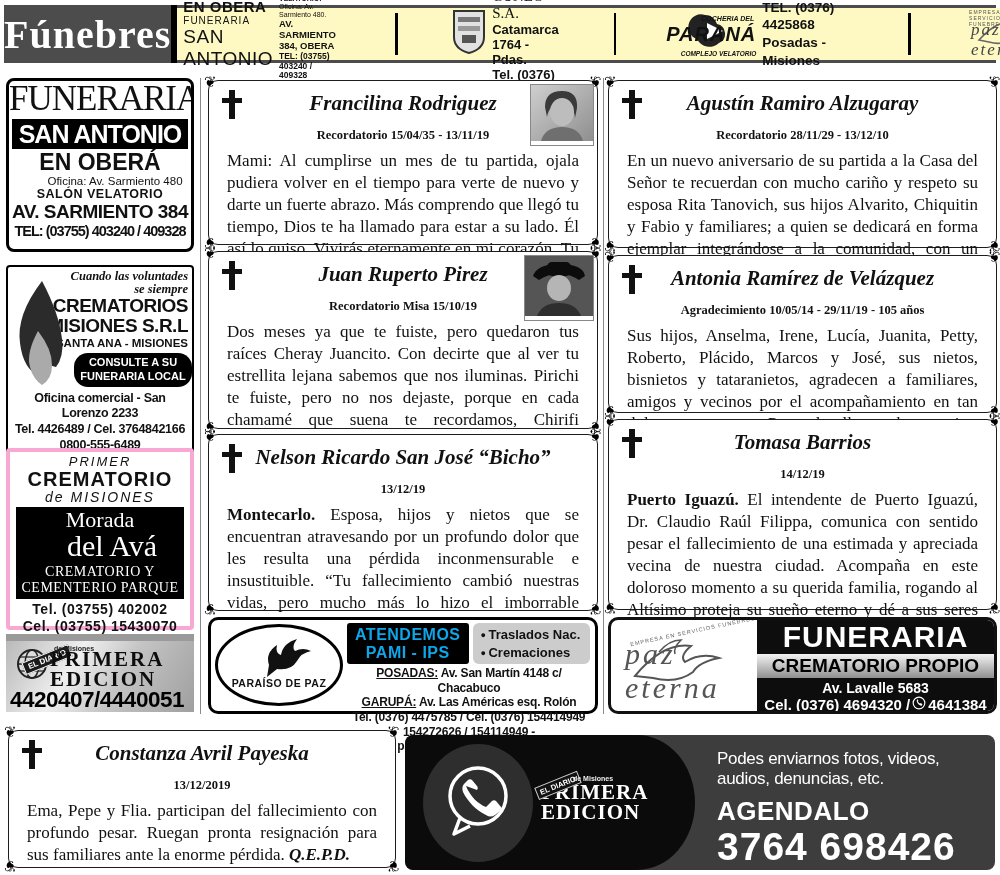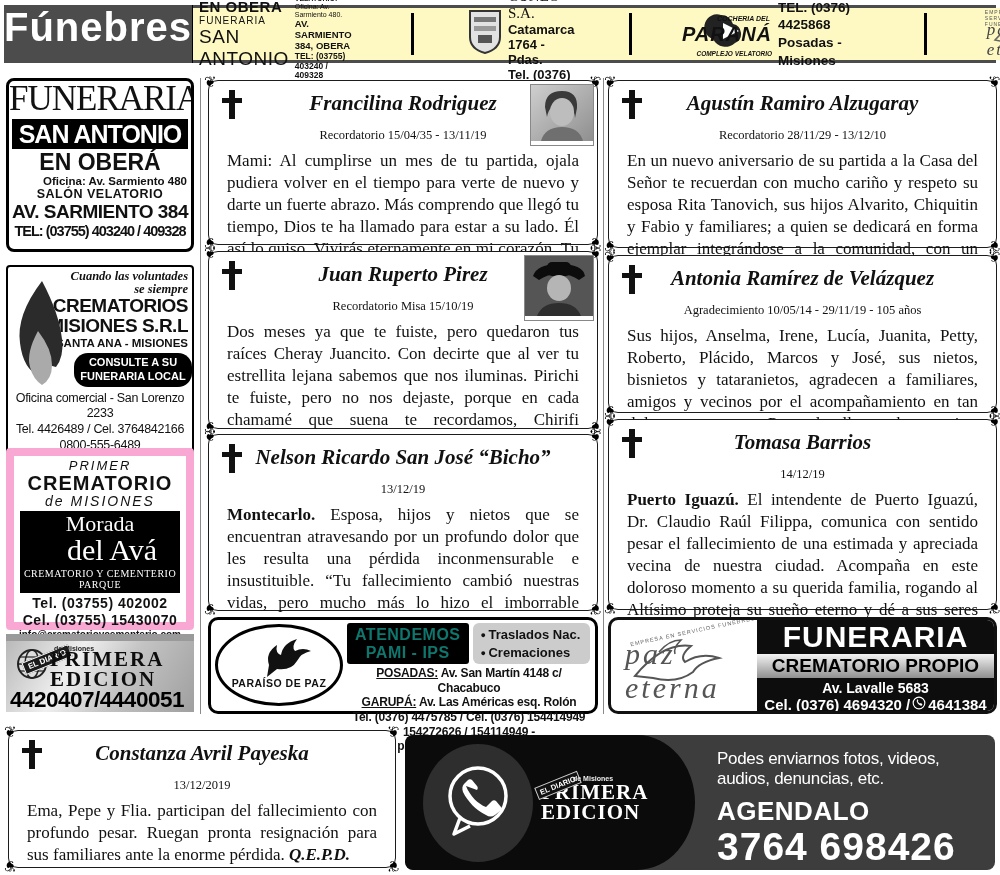--- a/index.html
+++ b/index.html
@@ -2,21 +2,21 @@
 <html><head>
 <meta charset="utf-8">
 <style>
   * { margin:0; padding:0; box-sizing:border-box; }
   html,body { background:#fff; }
   body { font-family:"Liberation Sans", sans-serif; color:#111; }
   #page { position:relative; width:1000px; height:875px; background:#fff; overflow:hidden; }
 
   
   .topbar { position:absolute; left:4px; top:5px; width:992px; height:58px; background:#4c4c4c; display:flex; align-items:stretch; }
-  .funebres { width:196px; display:flex; justify-content:center; border-right:1px solid #000000; }
+  .funebres { width:196px; display:flex; align-items:center; justify-content:center; border-right:6px solid #000000;font-family:Liberation Serif, serif; }
   .funebres span { color:#fff; font-size:40px; font-weight:bold; letter-spacing:1px; }
   .topstrip { flex:1; background:#fef9c3; margin:3px 18px 3px 0; display:flex; align-items:center;gap:44px; }
   .topsec { display:flex; align-items:center; height:100%; padding:0 6px; gap:6px; }
   .topsep { width:5px; height:80%; background:#000; margin:0 4px; }
   .sa-left .l1 { font-weight:bold; font-size:15px; letter-spacing:.5px; }
   .sa-left .l2 { font-size:10px; letter-spacing:1px; }
   .sa-left .l3 { font-size:19px; letter-spacing:.5px; font-family:"Liberation Sans",sans-serif; }
   .sa-right div { line-height:1.15; }
   .sa-right .t1 { font-size:7px; font-weight:bold; }
   .sa-right .t2 { font-size:7px; }
@@ -36,75 +36,75 @@
 
   
   .vdiv { position:absolute; width:1px; background:#8a8a8a; }
 
   
   .ad { position:absolute; background:#fff; }
   .ad-sanantonio { left:6px; top:78px; width:188px; height:174px; border:3px solid #000; border-radius:8px; overflow:hidden; text-align:center; }
   .ad-sanantonio .f1 { font-family:"Liberation Serif",serif; font-size:35px; line-height:1.05; letter-spacing:-1px; }
   .ad-sanantonio .f2 { background:#000; color:#fff; font-weight:bold; font-size:25px; letter-spacing:-1px; line-height:1.2; margin:1px 3px; }
   .ad-sanantonio .f3 { font-weight:bold; font-size:23px; line-height:1.1; }
-  .ad-sanantonio .f4 { font-weight:bold; font-size:11.5px;margin-left:30px; }
+  .ad-sanantonio .f4 { font-weight:normal; font-size:11.5px;margin-left:30px; }
   .ad-sanantonio .f5 { font-weight:bold; font-size:12.5px; letter-spacing:.5px; }
   .ad-sanantonio .f6 { font-weight:bold; font-size:19px; letter-spacing:-.5px; }
   .ad-sanantonio .f7 { font-weight:bold; font-size:14.5px; letter-spacing:-1px; }
 
   .ad-crematorios { left:6px; top:265px; width:188px; height:190px; border:2px solid #000; border-radius:4px; padding:3px 4px; }
   .ad-crematorios .tag { text-align:right; font-family:"Liberation Serif",serif; font-style:italic; font-weight:bold; font-size:12.5px; line-height:1.05; }
   .ad-crematorios .flame { position:absolute; left:4px; top:12px; }
   .ad-crematorios .cn { text-align:right; font-weight:bold; font-size:19px; line-height:1.05; letter-spacing:-.5px; }
   .ad-crematorios .loc { text-align:right; font-weight:bold; font-size:11.5px; margin-top:1px; }
   .ad-crematorios .pill { background:#000; color:#fff; border-radius:14px; width:118px; margin:4px 0 4px 62px; text-align:center; font-weight:bold; font-size:11px; line-height:1.25; padding:3px 0; }
-  .ad-crematorios .bot { text-align:center; font-weight:normal; font-size:12.5px; line-height:1.25; letter-spacing:-.3px; }
-
-  .ad-morada { left:6px; top:448px; width:188px; height:182px; border:8px solid #f9a8d4; border-radius:4px; text-align:center; padding-top:2px; }
+  .ad-crematorios .bot { text-align:center; font-weight:bold; font-size:12.5px; line-height:1.25; letter-spacing:-.3px; }
+
+  .ad-morada { left:6px; top:448px; width:188px; height:182px; border:4px solid #f9a8d4; border-radius:4px; text-align:center; padding-top:2px; }
   .ad-morada .m1 { font-style:italic; font-size:13px; letter-spacing:2px; }
   .ad-morada .m2 { font-weight:bold; font-size:20px; letter-spacing:1px; line-height:1; }
   .ad-morada .m3 { font-style:italic; font-size:14px; letter-spacing:2px; }
   .ad-morada .blk { background:#000; color:#fff; margin:2px 6px; padding:2px 0 3px; }
   .ad-morada .blk .n1 { font-family:"Liberation Serif",serif; font-size:22px; line-height:1; }
   .ad-morada .blk .n2 { font-family:"Liberation Serif",serif; font-size:30px; line-height:1;padding-left:24px; }
-  .ad-morada .blk .n3 { font-family:"Liberation Serif",serif; font-size:10px; letter-spacing:.5px; margin-top:3px; }
+  .ad-morada .blk .n3 { font-family:"Liberation Serif",serif; font-size:14px; letter-spacing:.5px; margin-top:3px; }
   .ad-morada .tel { font-weight:bold; font-size:14px; letter-spacing:.5px; line-height:1.2; }
   .ad-morada .em { font-weight:bold; font-size:10px; }
   .ad-morada .web { font-weight:bold; font-size:11px; }
   .ad-morada .rep { font-weight:bold; font-style:italic; font-size:10.5px; letter-spacing:-.3px; border-top:1px solid #000; margin:2px 4px 0; padding-top:1px; }
 
   .ad-pe { left:6px; top:634px; width:188px; height:78px; background:linear-gradient(120deg,#b9b9b9,#efefef 35%,#c4c4c4 60%,#9f9f9f); border-top:7px solid #9a9a9a; overflow:hidden; }
   .pe-logo { position:relative; margin:4px 0 0 10px; height:42px; }
   .pe-logo .pel1 { position:absolute; left:38px; top:0; font-size:7px; font-weight:bold; color:#222; }
   .pe-logo .pel2 { position:absolute; left:34px; top:5px; font-family:"Liberation Serif",serif; font-weight:bold; font-size:21px; letter-spacing:2px; color:#0d0d0d; line-height:.95; }
   .pe-badge { position:absolute; left:6px; top:8px; background:#1a1a1a; color:#fff; font-size:8px; font-weight:bold; padding:1px 4px; transform:rotate(-22deg); border:1px solid #fff; }
   .ad-pe .nums { font-weight:bold; font-size:22.5px; letter-spacing:-.5px; color:#000; margin-left:4px; }
 
   
   .obit { position:absolute; background:#fff; border:1.5px solid #1c1c1c; border-radius:10px; padding:2px 18px 6px; }
   .obit .name { text-align:center; font-family:"Liberation Serif",serif; font-style:italic; font-weight:600; font-size:21px; margin-top:8px; }
-  .obit .sub { text-align:center; font-family:"Liberation Serif",serif; font-weight:normal; font-size:12.5px; margin:12px 0 7px; }
+  .obit .sub { text-align:center; font-family:"Liberation Serif",serif; font-weight:bold; font-size:12.5px; margin:12px 0 7px; }
   .obit .btxt { font-family:"Liberation Serif",serif; font-size:17px; line-height:1.3; text-align:justify; }
   .obit .lead { font-weight:bold; }
   .obit .qepd { font-weight:bold; font-style:italic; }
   .cross { position:absolute; top:7px; left:12px; }
   .photo { position:absolute; top:3px; right:3px; border:1px solid #888; }
   .orn { position:absolute; font-size:15px; line-height:1; color:#000; }
   .orn.tl { top:-7px; left:-5px; }
   .orn.tr { top:-7px; right:-5px; transform:scaleX(-1); }
   .orn.bl { bottom:-7px; left:-5px; transform:scaleY(-1); }
   .orn.br { bottom:-7px; right:-5px; transform:scale(-1,-1); }
 
   
   .ad-paraiso { left:208px; top:617px; width:390px; height:97px; border:3px solid #000; border-radius:10px; display:flex; }
   .paraiso-oval { position:relative; width:128px; min-width:128px; height:82px; border:3px solid #000; border-radius:50%; margin:4px 2px 0 4px; text-align:center; }
   .paraiso-oval .pv { font-weight:bold; font-size:10.5px; letter-spacing:.5px; position:absolute; bottom:14px; left:0; right:0; }
   .paraiso-right { flex:1; padding:3px 4px 0 2px; }
   .paraiso-toprow { display:flex; gap:4px; }
-  .pami { background:#000; color:#0f766e; font-weight:bold; text-align:center; font-size:16px; line-height:1.1; padding:3px 8px; border-radius:3px; letter-spacing:.5px; }
+  .pami { background:#000; color:#0ea5e9; font-weight:bold; text-align:center; font-size:16px; line-height:1.1; padding:3px 8px; border-radius:3px; letter-spacing:.5px; }
   .serv { background:#ccc; border-radius:6px; font-weight:bold; font-size:13px; line-height:1.35; padding:3px 10px 3px 8px; }
   .serv div::before { content:"● "; font-size:9px; vertical-align:1px; }
   .paraiso-addr { text-align:center; font-weight:bold; font-size:12px; line-height:1.22; margin-top:2px; letter-spacing:-.2px; }
   .paraiso-addr .u { text-decoration:underline; }
 
   
   .ad-pazet { left:608px; top:617px; width:389px; height:97px; border:3px solid #111; border-radius:10px; display:flex; overflow:hidden; }
   .pazet-big { position:relative; width:146px; min-width:146px; }
   .pazet-big .arc2 { position:absolute; top:8px; left:18px; font-size:5.5px; color:#666; letter-spacing:1px; transform:rotate(-12deg); }
   .pazet-big .script2 { position:absolute; bottom:6px; left:14px; font-family:"Liberation Serif",serif; font-style:italic; font-size:30px; color:#555; letter-spacing:3px; }

